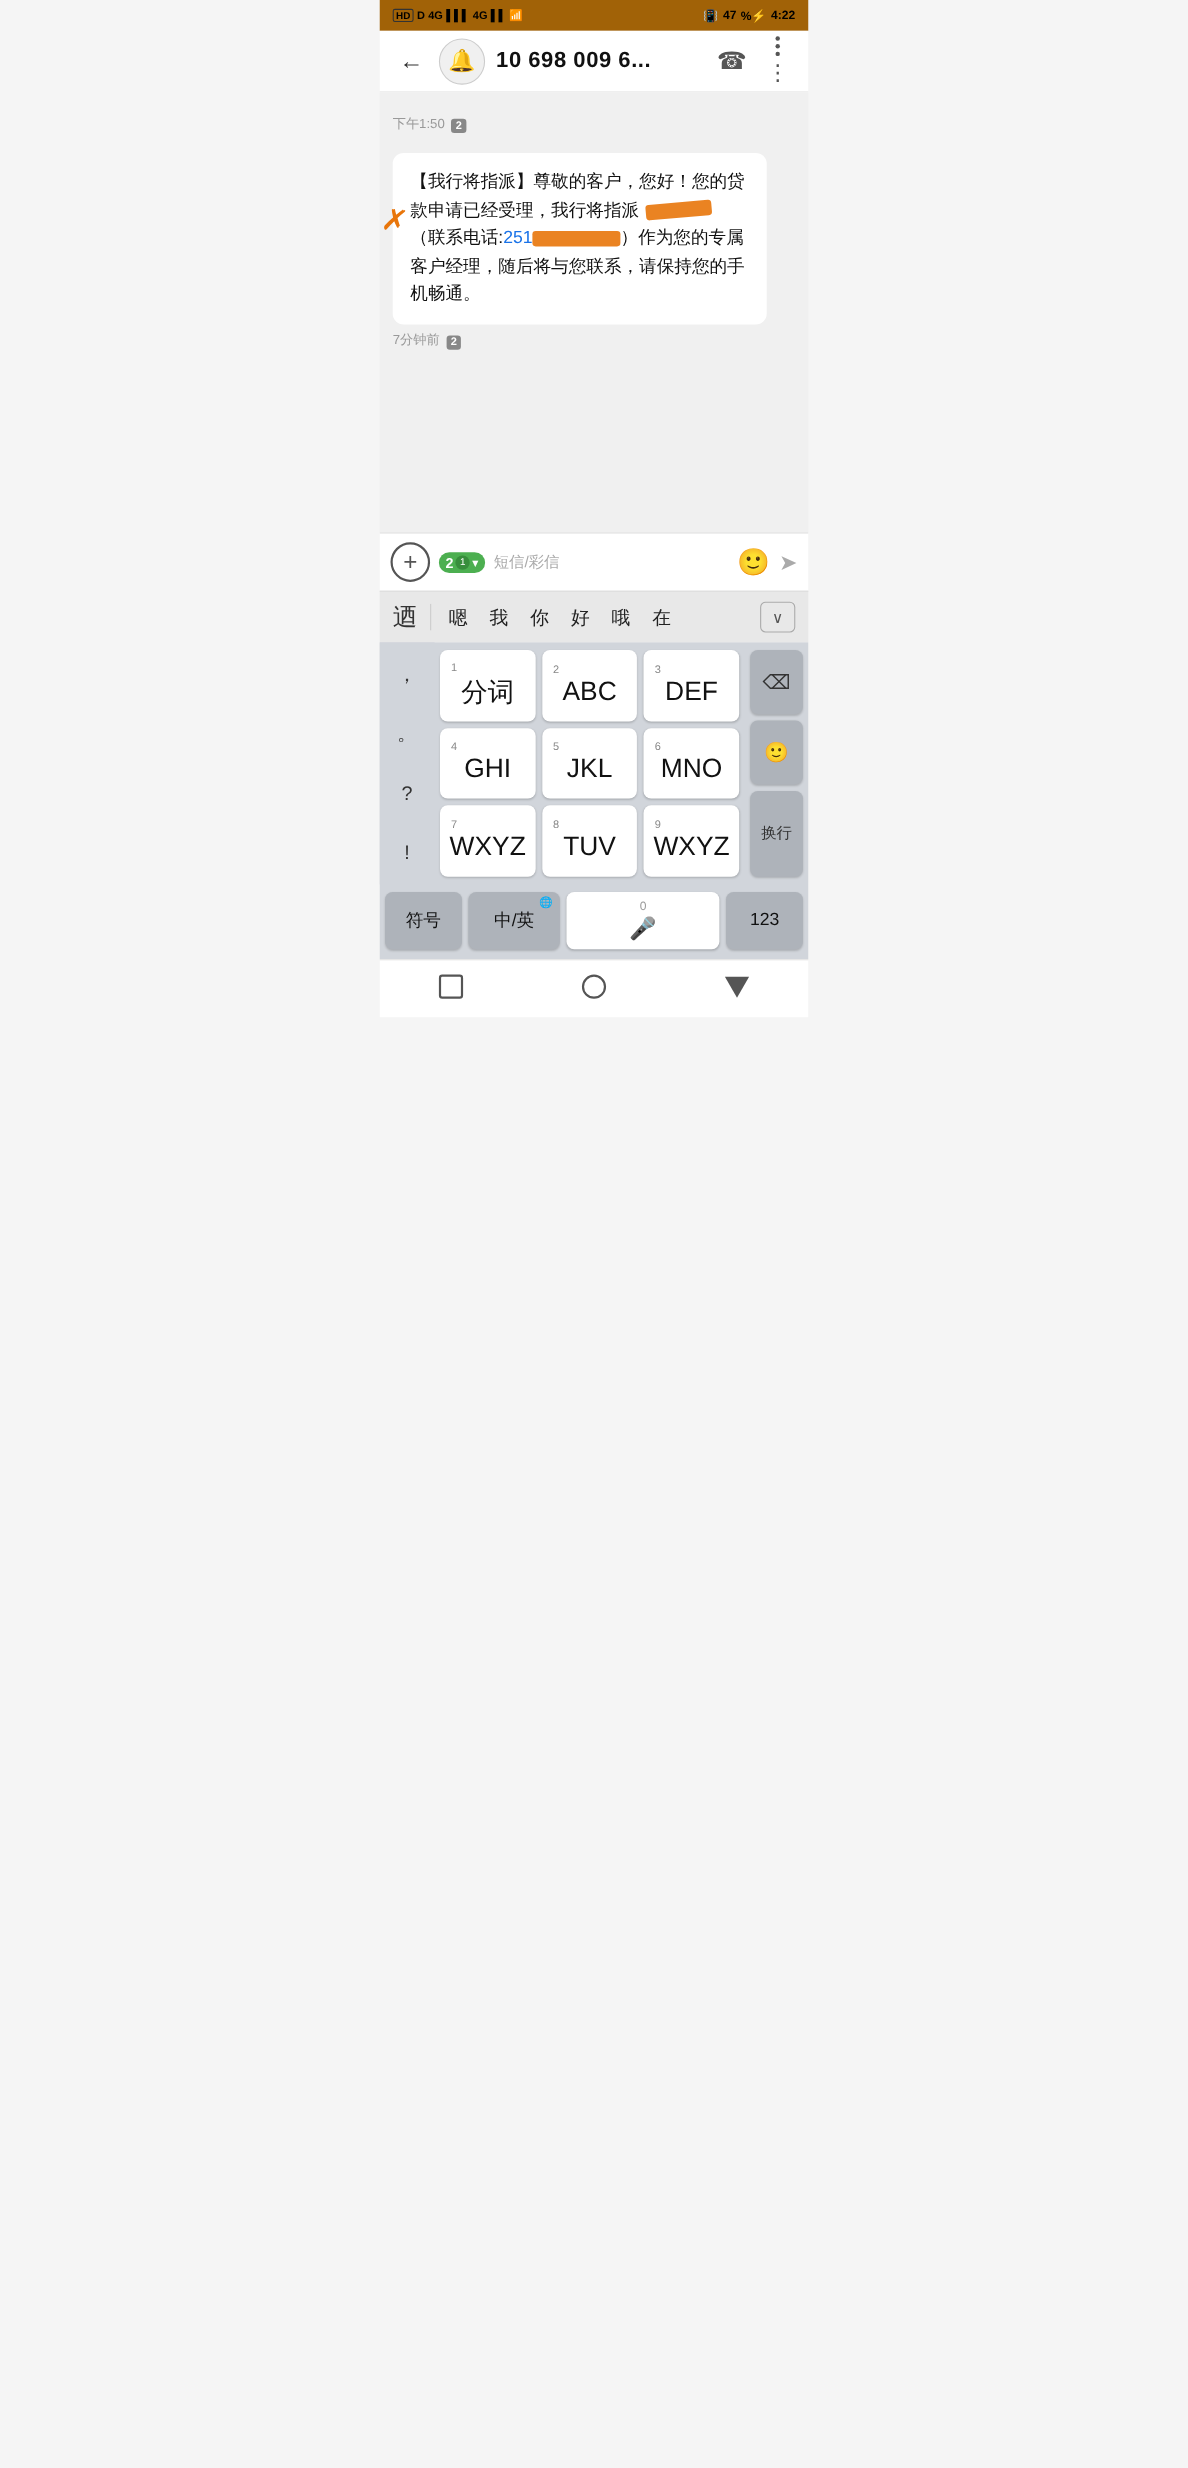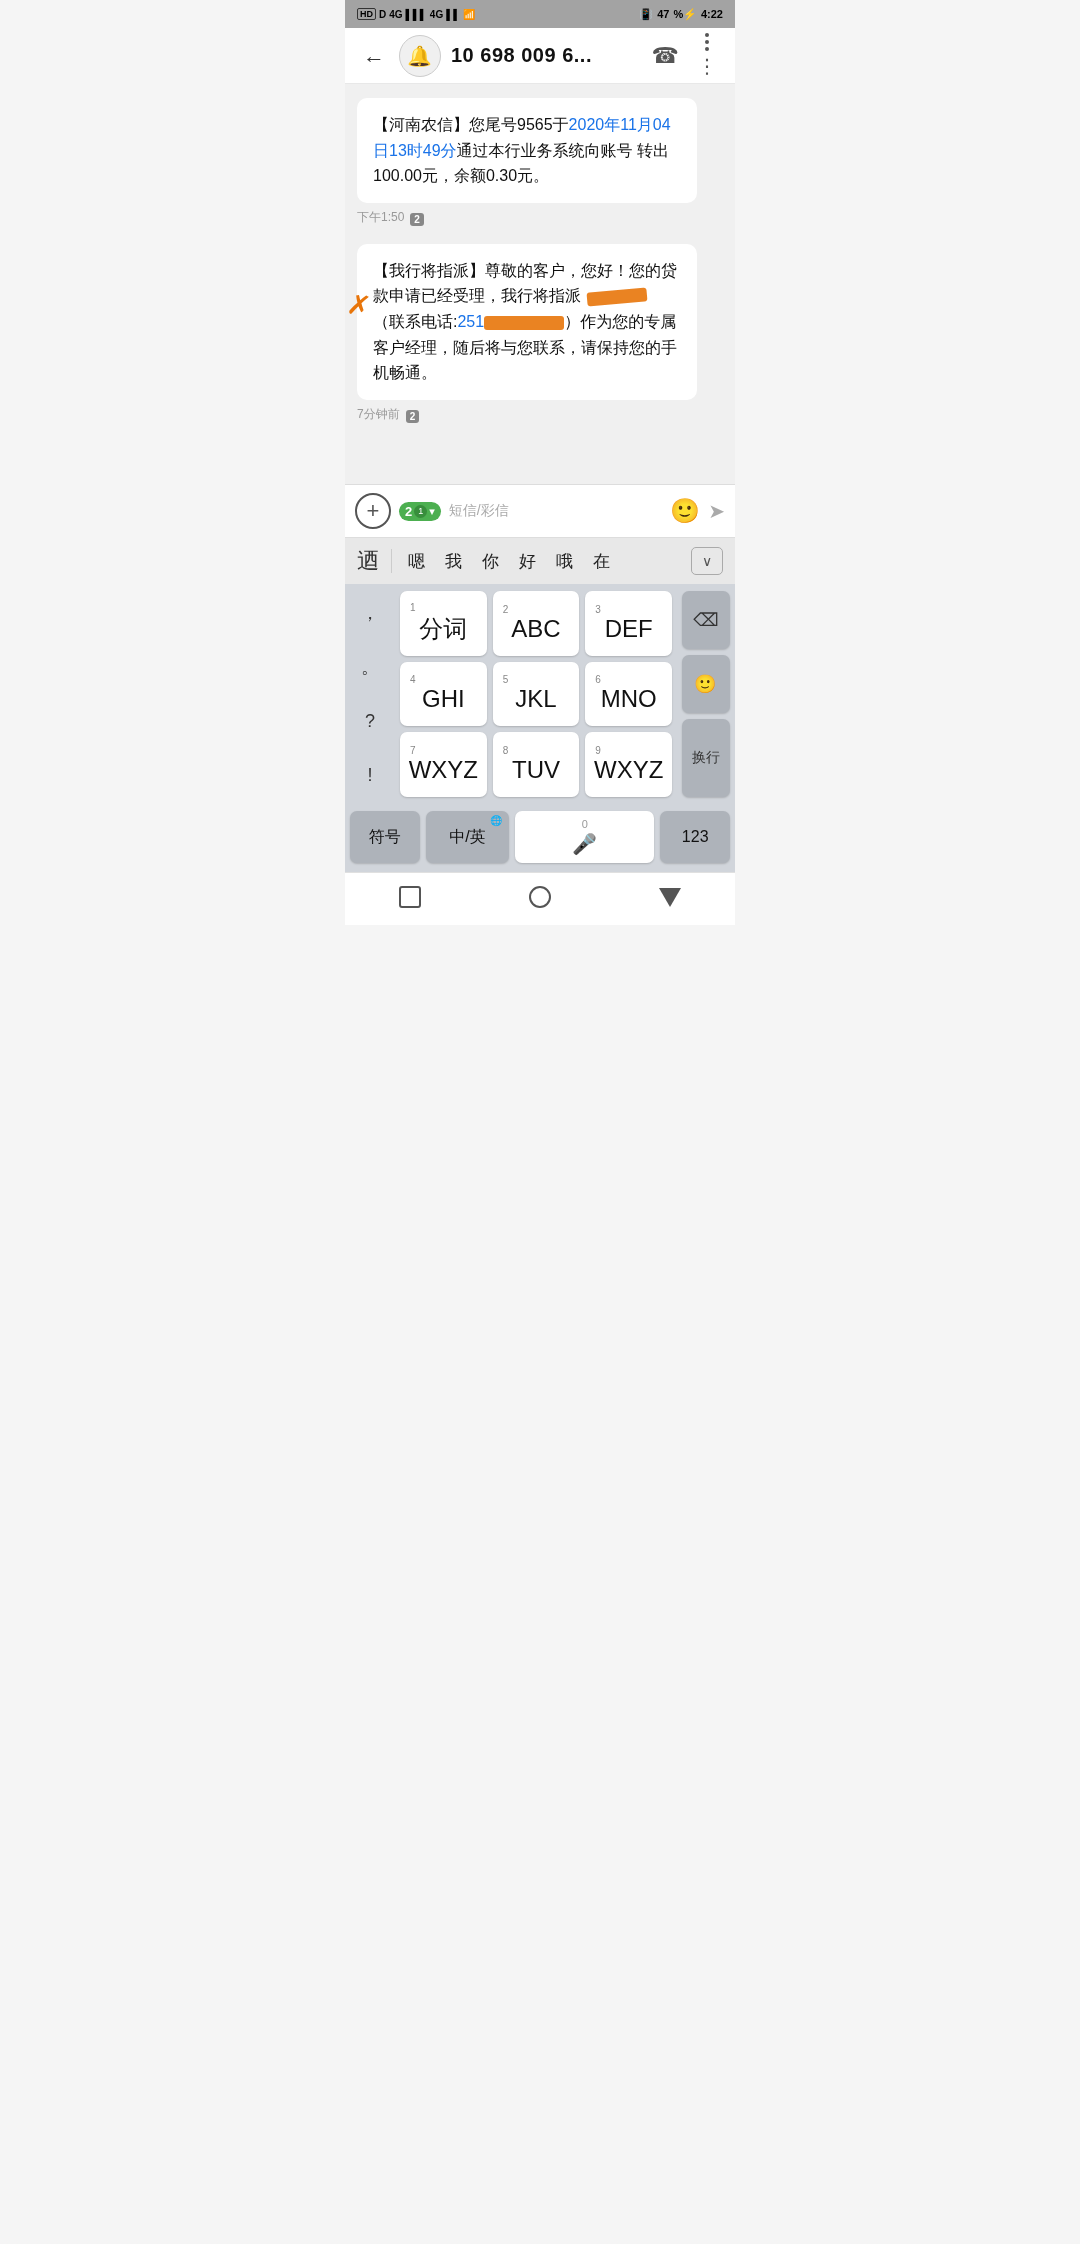--- a/index.html
+++ b/index.html
@@ -7,21 +7,21 @@
     body {
       font-family: 'PingFang SC', 'Hiragino Sans GB', 'Microsoft YaHei', sans-serif;
       background: #f5f5f5;
       width: 390px;
       margin: 0 auto;
       overflow-x: hidden;
     }
 
     
     .status-bar {
-      background: #a3a3a3;
+      background: #a16207;
       padding: 6px 12px;
       display: flex;
       justify-content: space-between;
       align-items: center;
       height: 28px;
     }
     .status-left {
       display: flex;
       align-items: center;
       gap: 3px;
@@ -425,23 +425,20 @@
     <span></span>
     <span></span>
     <span></span>
     ⋮
   </div>
 </div>
 
 <div class="message-area">
 
   <div class="msg-block">
-    <div class="msg-bubble">
-      <span>【河南农信】您尾号9565于</span><span class="link">2020年11月04日13时49分</span><span>通过本行业务系统向账号 转出100.00元，余额0.30元。</span>
-    </div>
     <div class="msg-meta">
       <span>下午1:50</span>
       <span class="read-badge">2</span>
     </div>
   </div>
 
   <div class="msg-block">
     <div class="msg-bubble" style="position:relative;">
       <span>【我行将指派】尊敬的客户，您好！您的贷款申请已经受理，我行将指派</span>
       

